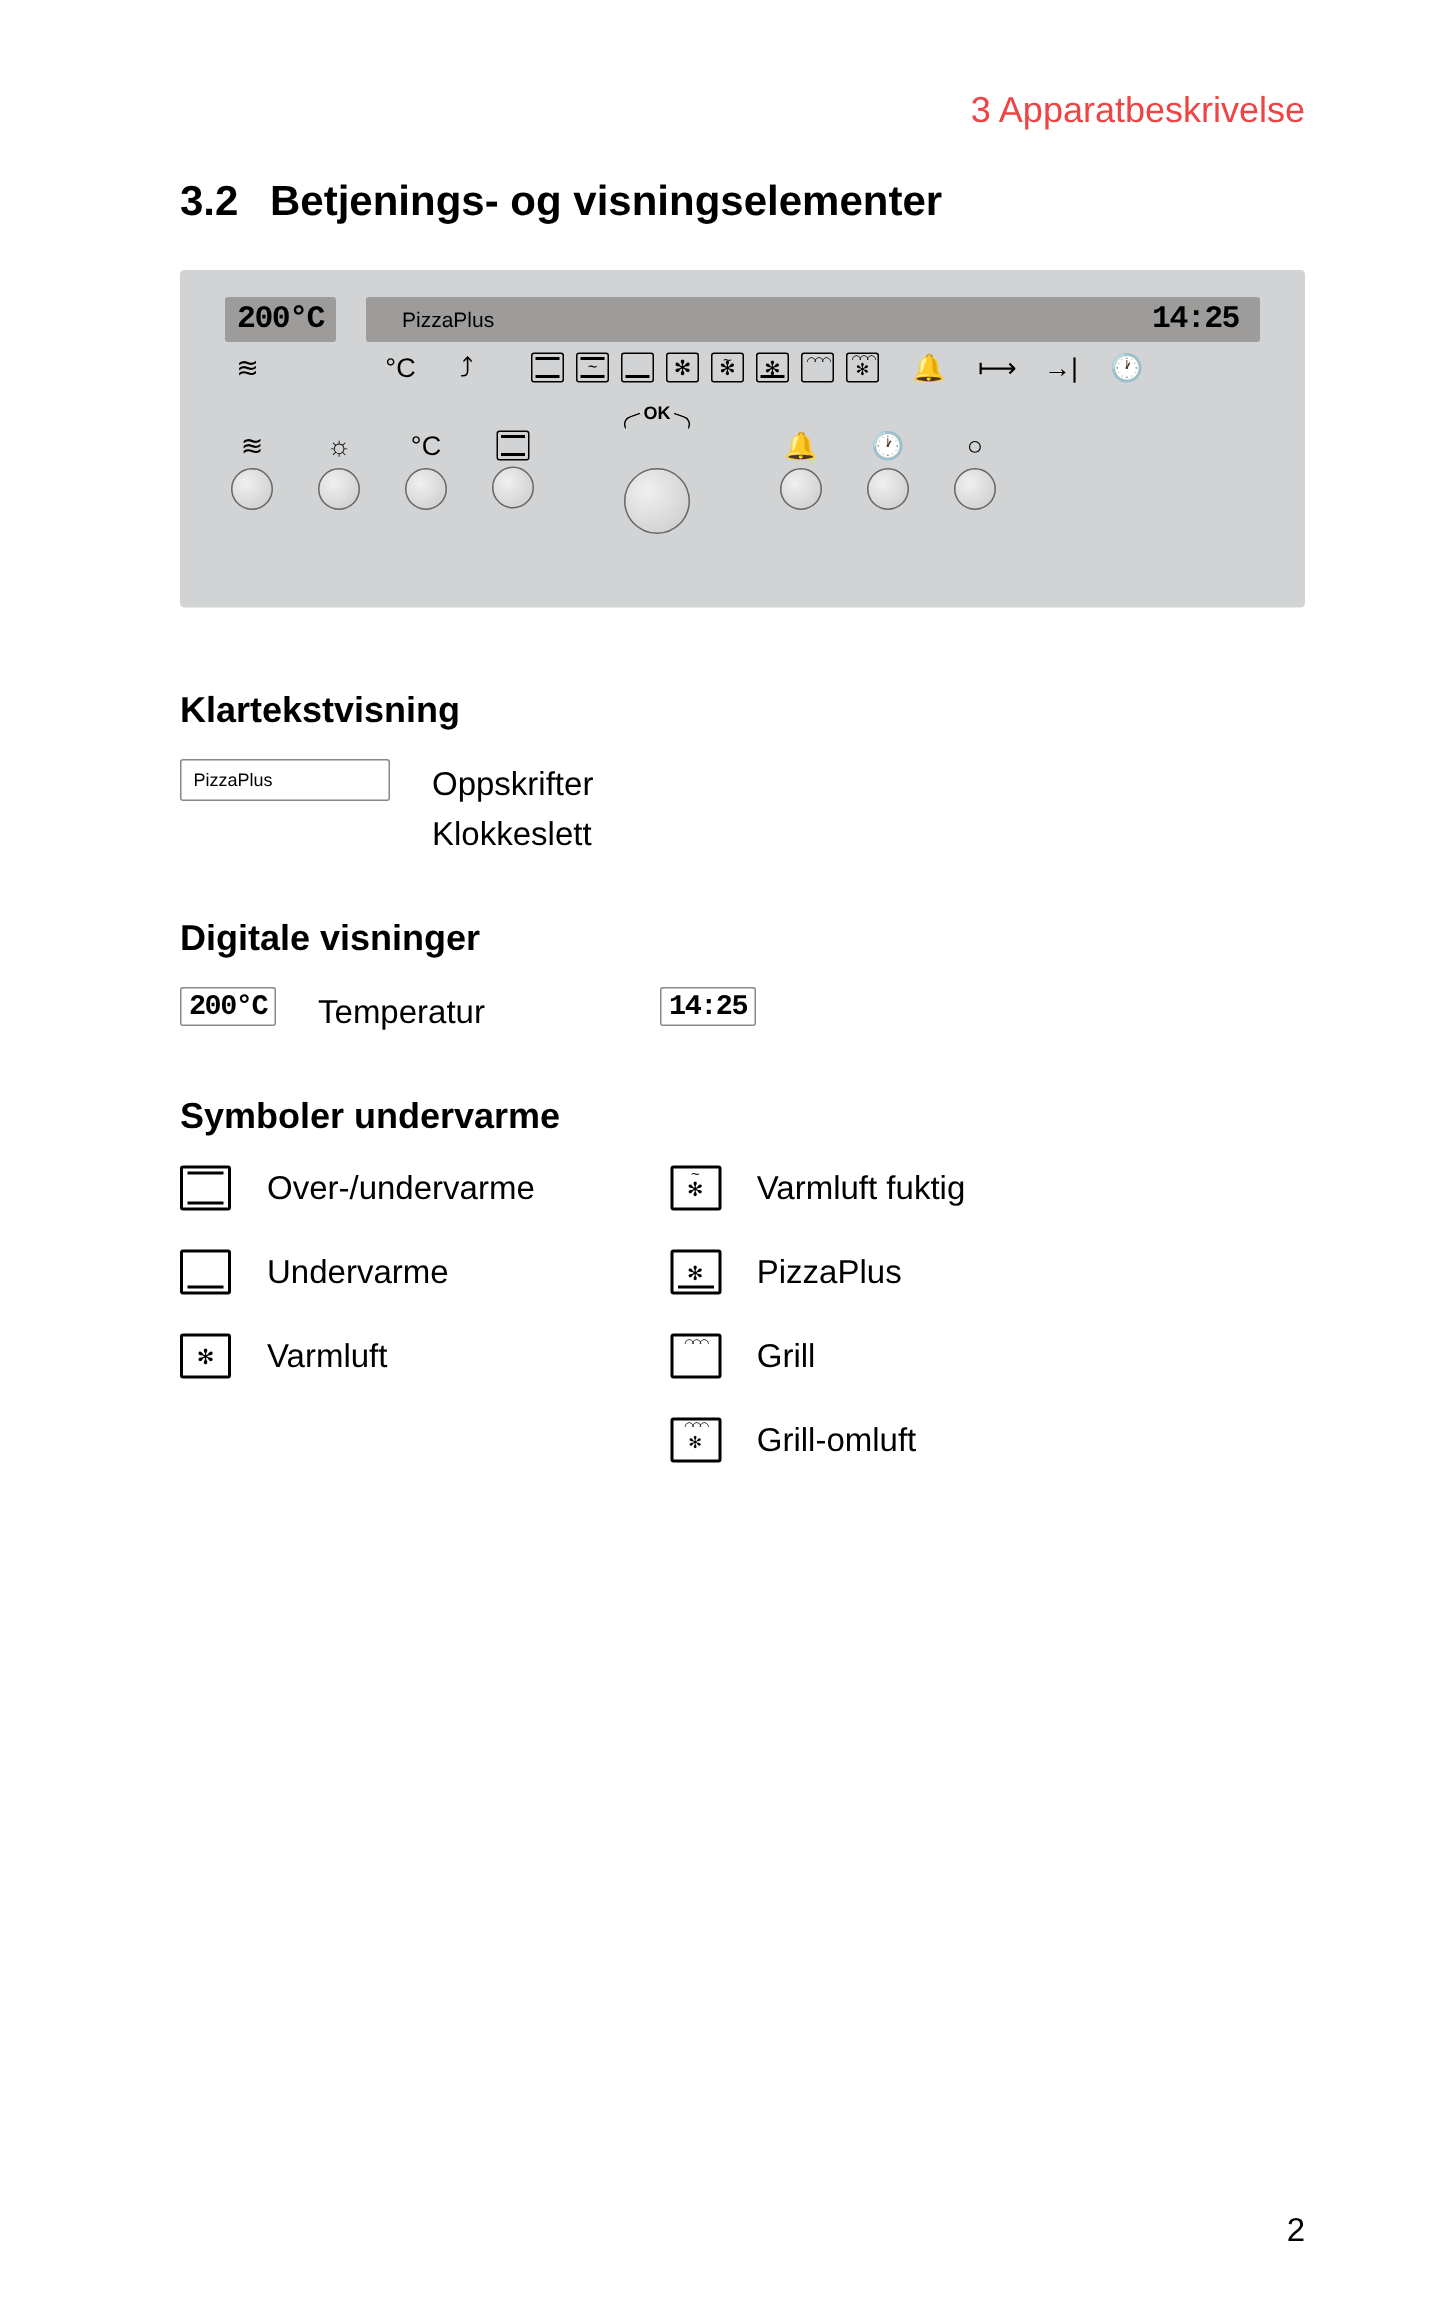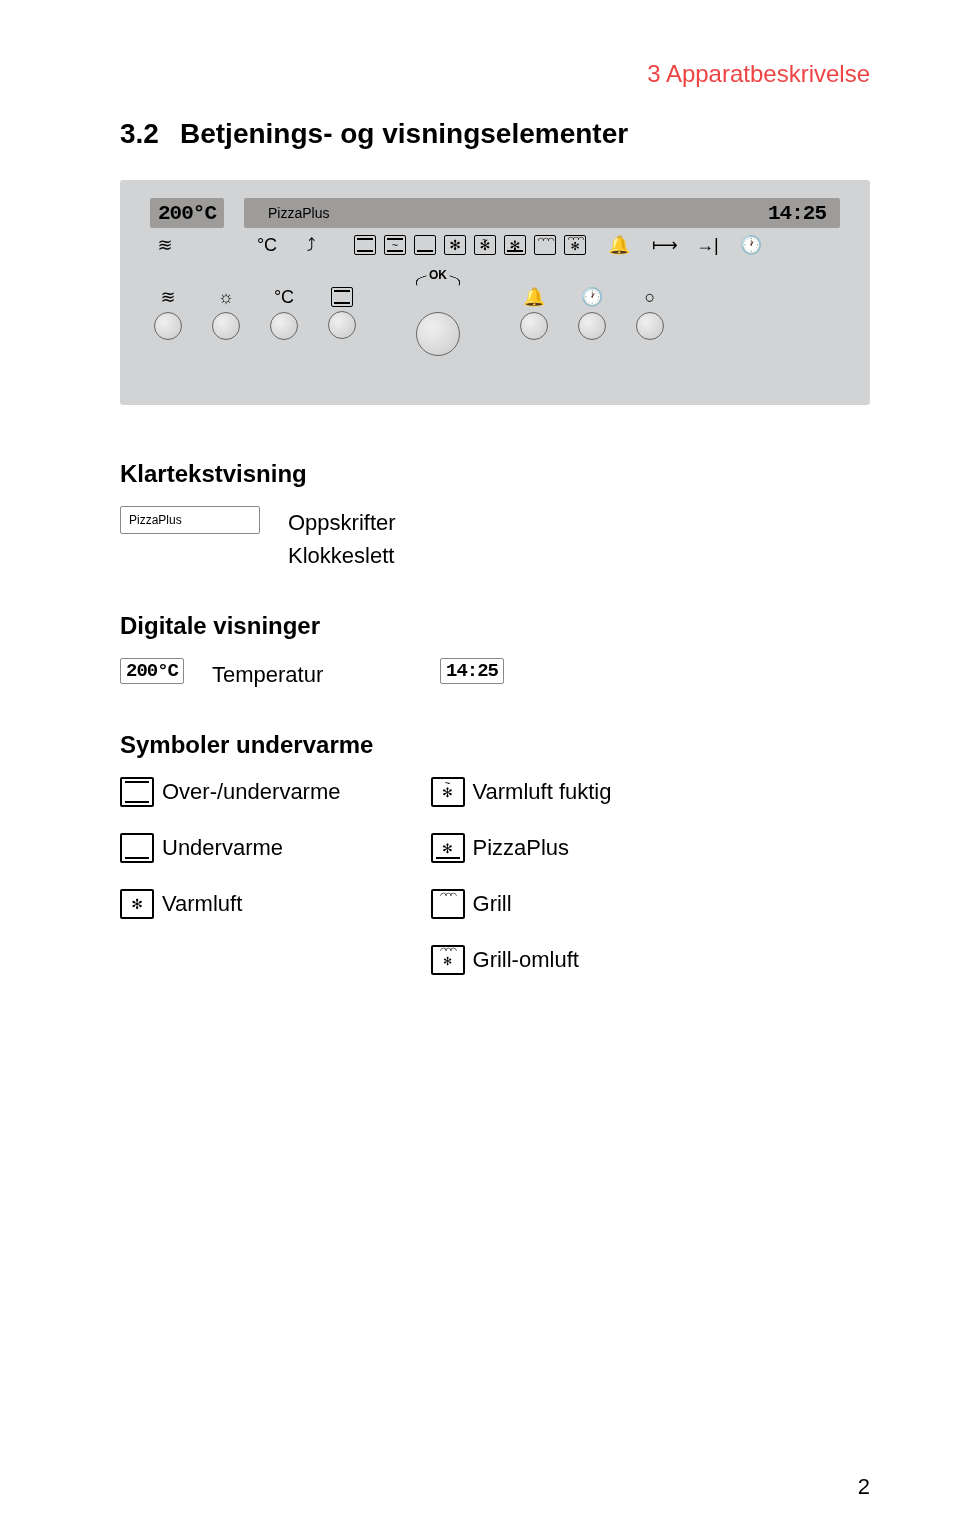--- a/index.html
+++ b/index.html
@@ -39,21 +39,21 @@
   .mode-icon.grill-fan::after { content:"✻"; position:absolute; inset:0; display:flex; align-items:center; justify-content:center; font-size:11px; top:3px;}
   .sub-heading { font-size: 24px; font-weight: bold; margin: 40px 0 18px 0;}
   .row2 { display: flex; align-items: flex-start; gap: 28px; margin-bottom: 12px;}
   .cell-text { font-size: 22px; line-height: 1.5;}
   .col-lcd { flex: 0 0 auto;}
   .lcd-outline { background:#fff; border:1px solid #888; border-radius:2px; padding:1px 5px; font-family:"Courier New",monospace; font-weight:bold; font-size:19px; letter-spacing:-1px; display:inline-flex; align-items:center;}
   .lcd-outline.big { width: 140px; height: 28px; justify-content:flex-start; padding-left:8px;}
   .lcd-outline.big .brand { font-family: Arial; font-size:12px; font-weight:normal; letter-spacing:0;}
   .sym-table { display:flex; gap: 90px; margin-top: 14px;}
   .sym-col { display:flex; flex-direction:column; gap: 26px;}
-  .sym-row { display:flex; align-items:center; gap: 8px;}
+  .sym-row { display:flex; align-items:center; gap: 24px;}
   .sym-row .lbl { font-size: 22px;}
   .mode-icon.doc { width: 34px; height: 30px; border-width: 2px;}
   .page-no { position:absolute; bottom: 40px; right: 90px; font-size: 22px;}
   .glyph { font-size: 18px; display:inline-block; width:22px; text-align:center;}
   .ok-dial { position: relative; display:inline-flex; align-items:center; }
   .ok-dial .ok-text { font-size:12px; font-weight:bold; position:relative; top:-2px;}
   .ok-dial::before { content:""; position:absolute; left:-14px; top:7px; width:12px; height:6px; border-top:1.5px solid #000; border-left:1.5px solid #000; border-radius: 6px 0 0 0; transform: rotate(-20deg);}
   .ok-dial::after { content:""; position:absolute; right:-14px; top:7px; width:12px; height:6px; border-top:1.5px solid #000; border-right:1.5px solid #000; border-radius: 0 6px 0 0; transform: rotate(20deg);}
 </style>
 </head>

